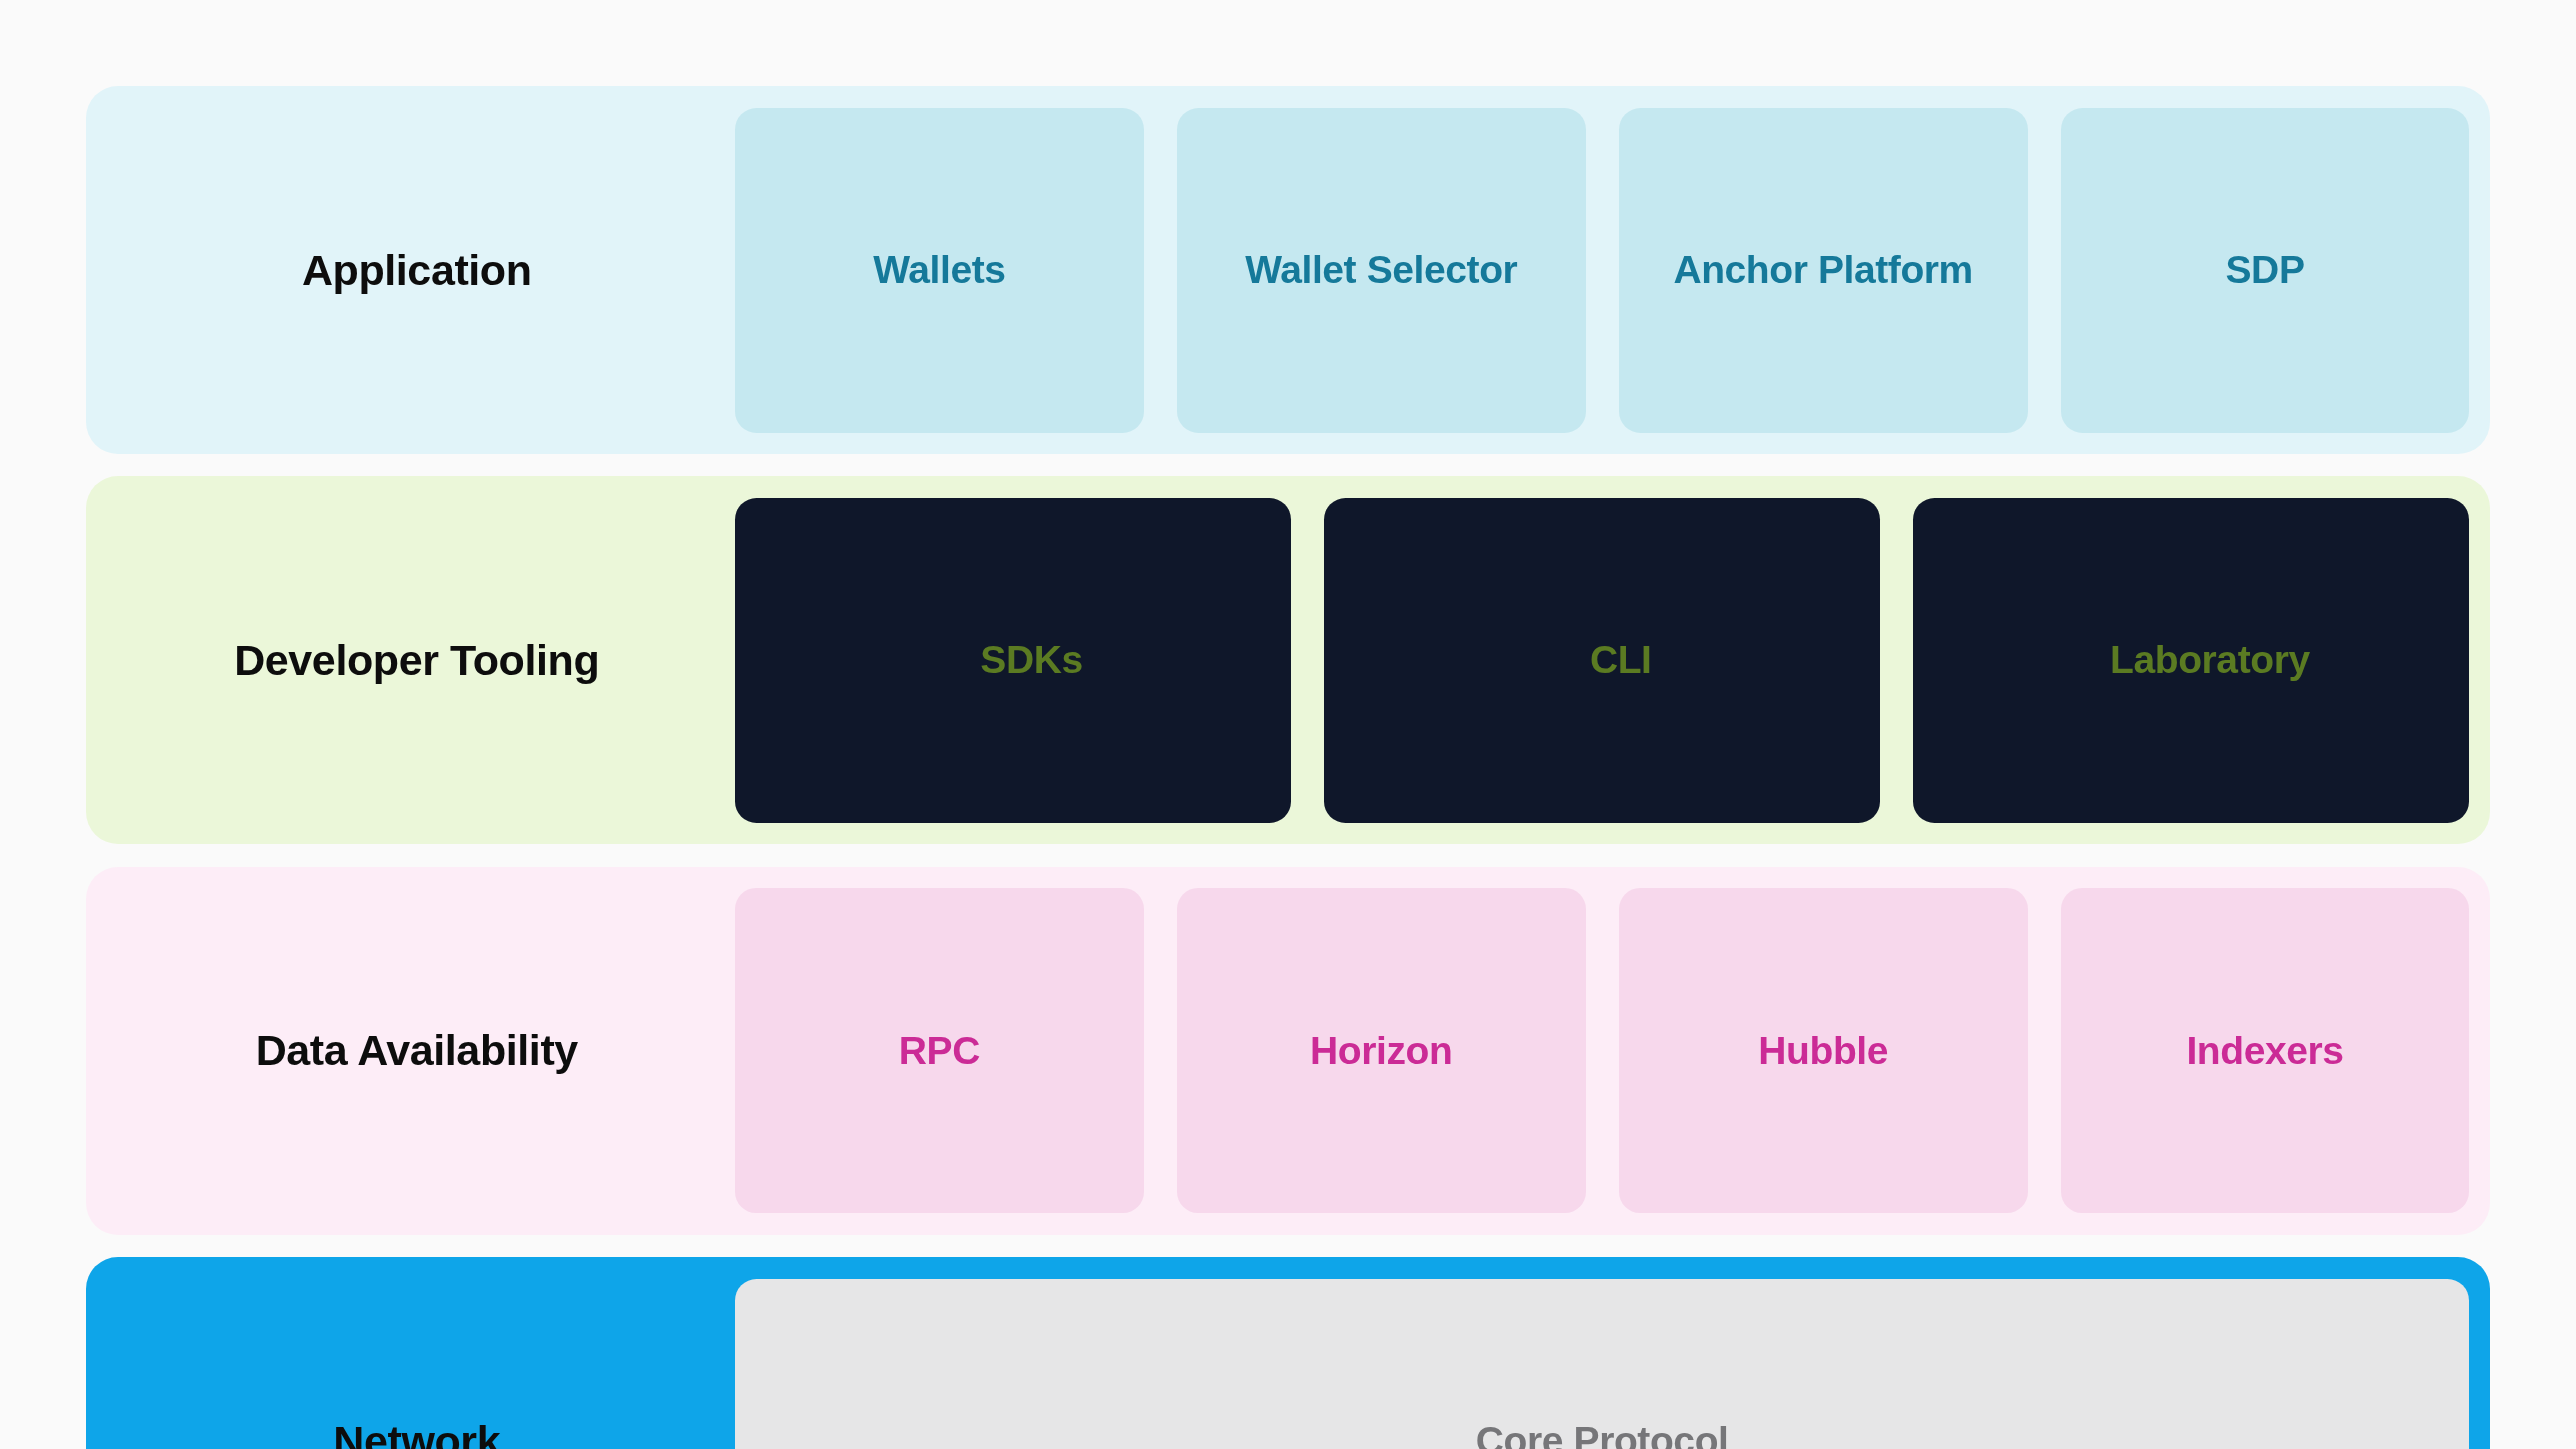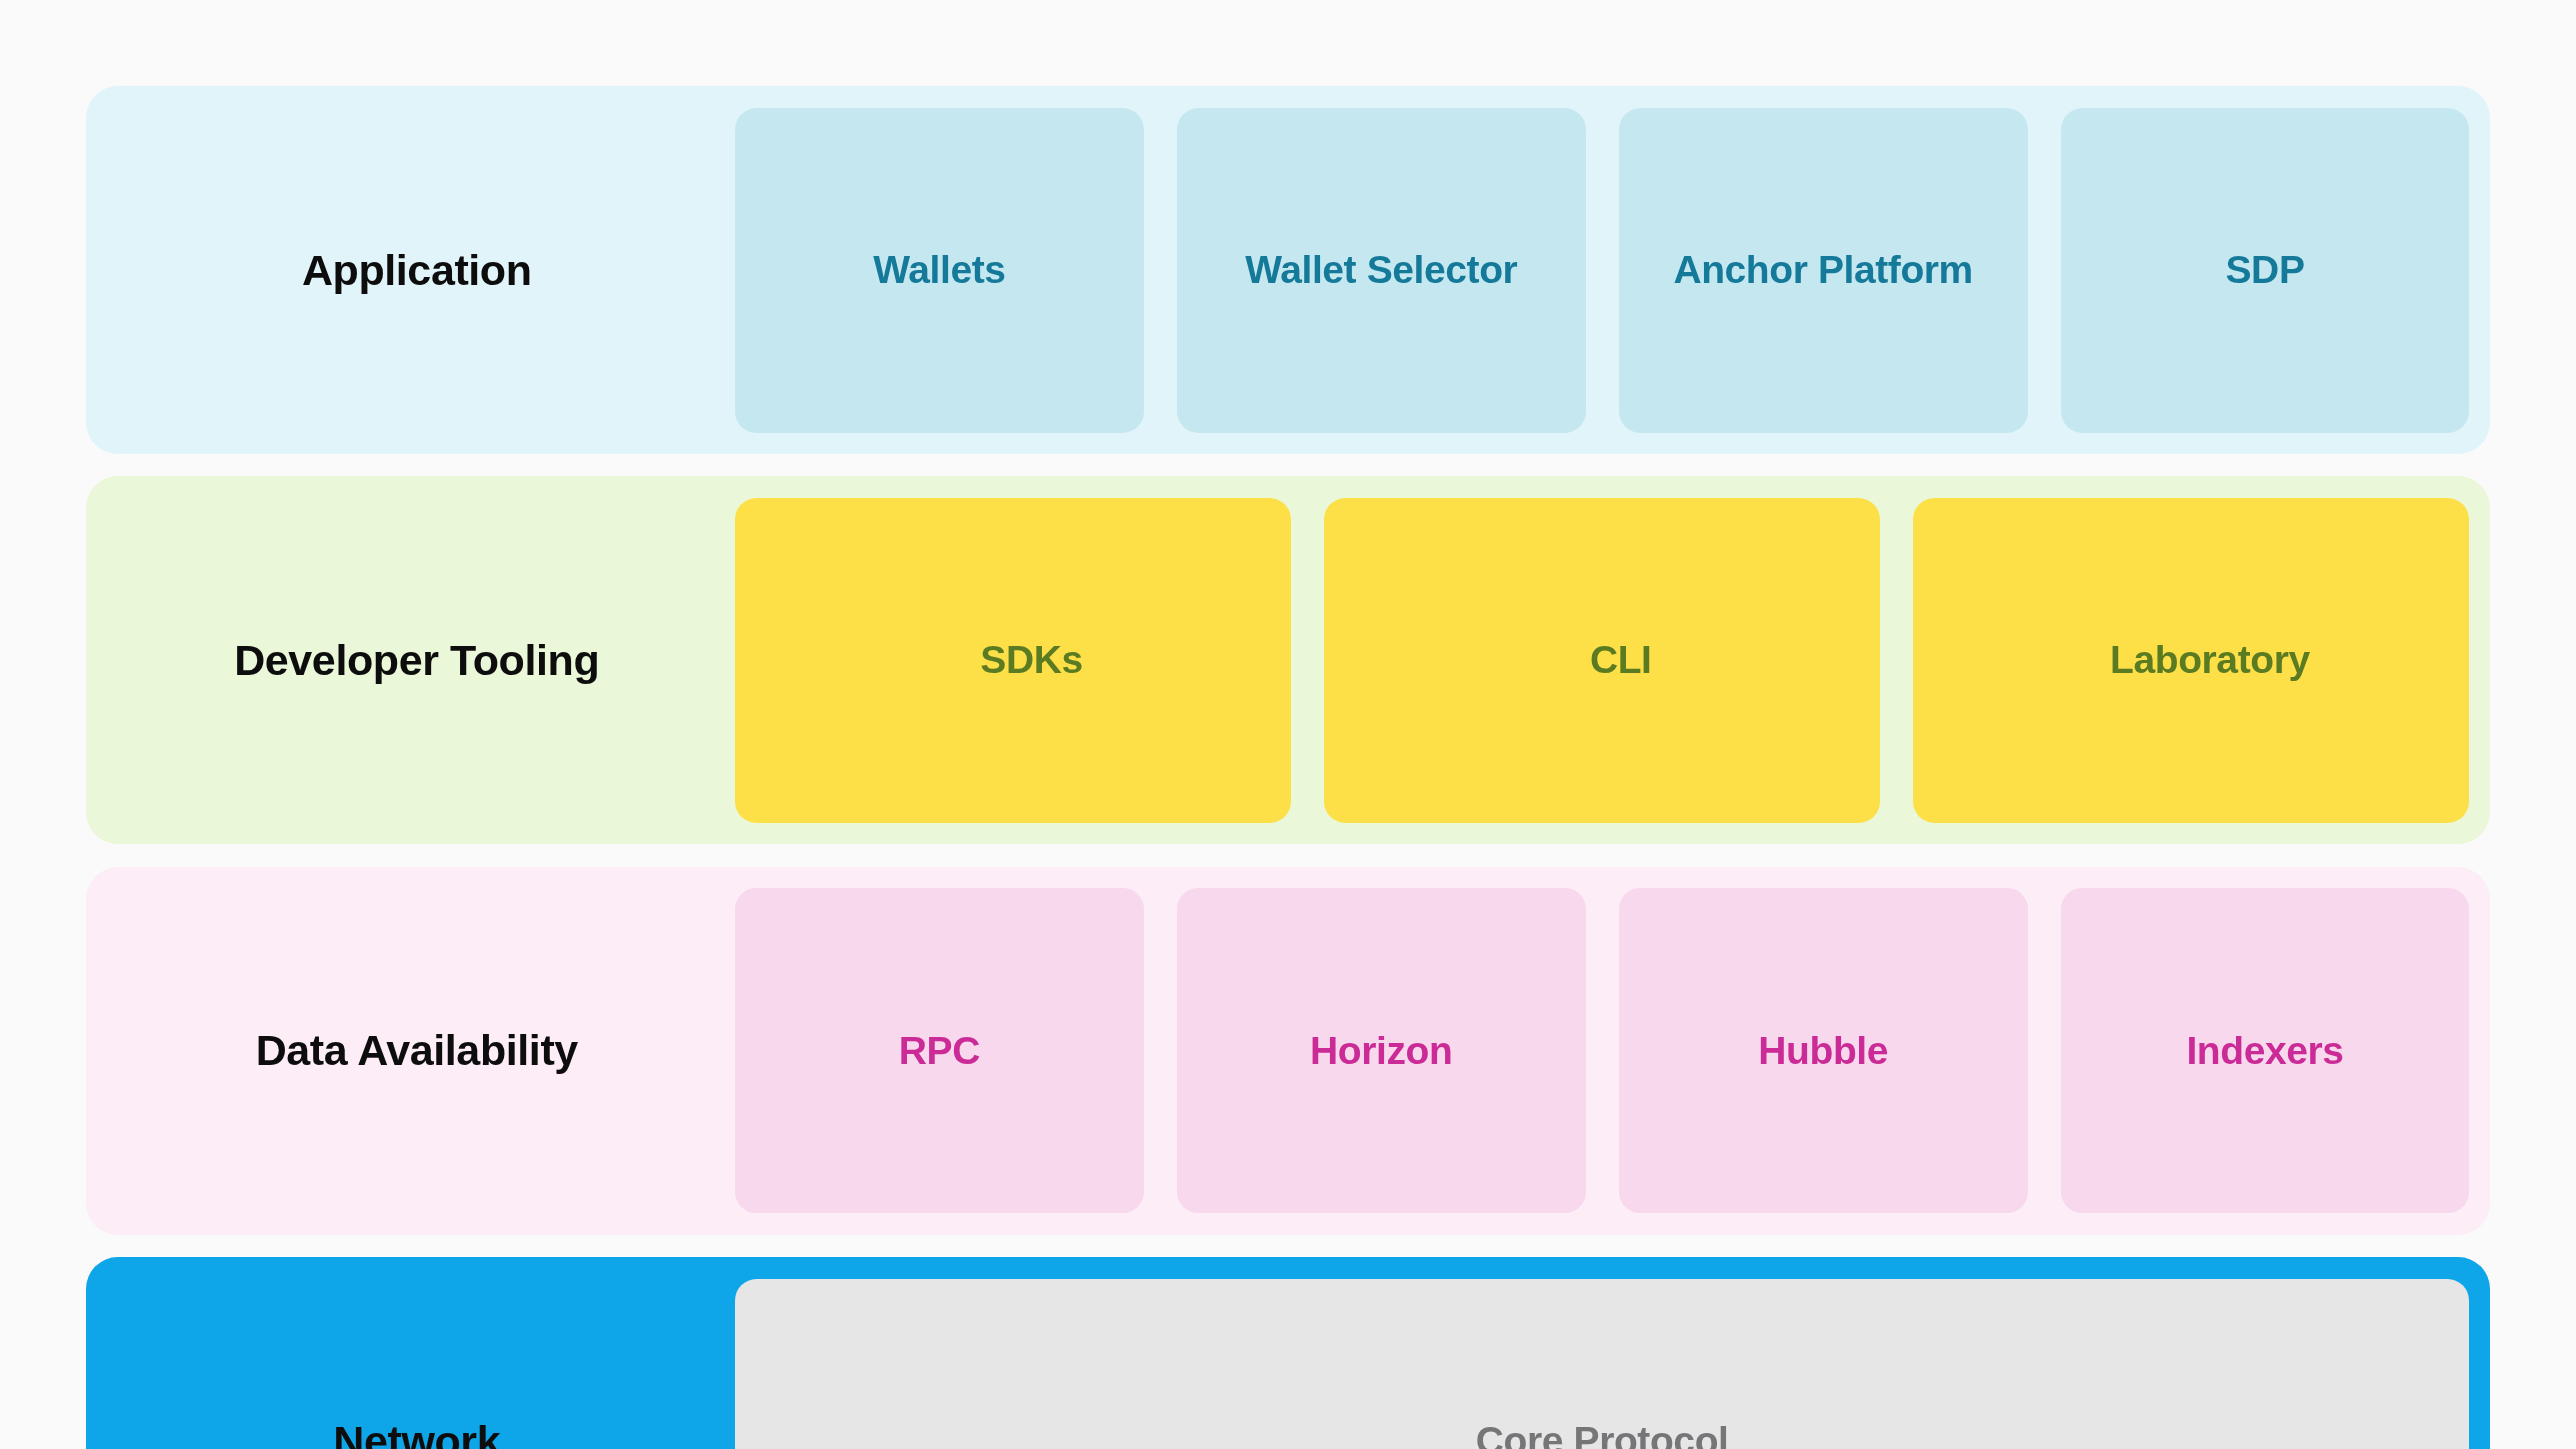--- a/index.html
+++ b/index.html
@@ -59,21 +59,21 @@
     font-size: 39px;
     font-weight: 700;
     letter-spacing: -0.4px;
     white-space: nowrap;
   }
   
   .layer-application { background: #e1f4f9; }
   .layer-application .box { background: #c5e8f0; color: #15799a; }
 
   .layer-developer-tooling { background: #ebf7d9; }
-  .layer-developer-tooling .box { background: #fde047; color: #5b7b22; padding-left: 37px; }
+  .layer-developer-tooling .box { background: #0f172a; color: #5b7b22; padding-left: 37px; }
 
   .layer-data-availability { background: #fdedf7; }
   .layer-data-availability .box { background: #f7d8ec; color: #cb2b96; border-radius: 21px; }
 
   .layer-network { background: #0ea5e9; }
   .layer-network .box { background: #e6e6e7; color: #767679; }
 </style>
 </head>
 <body>
 

